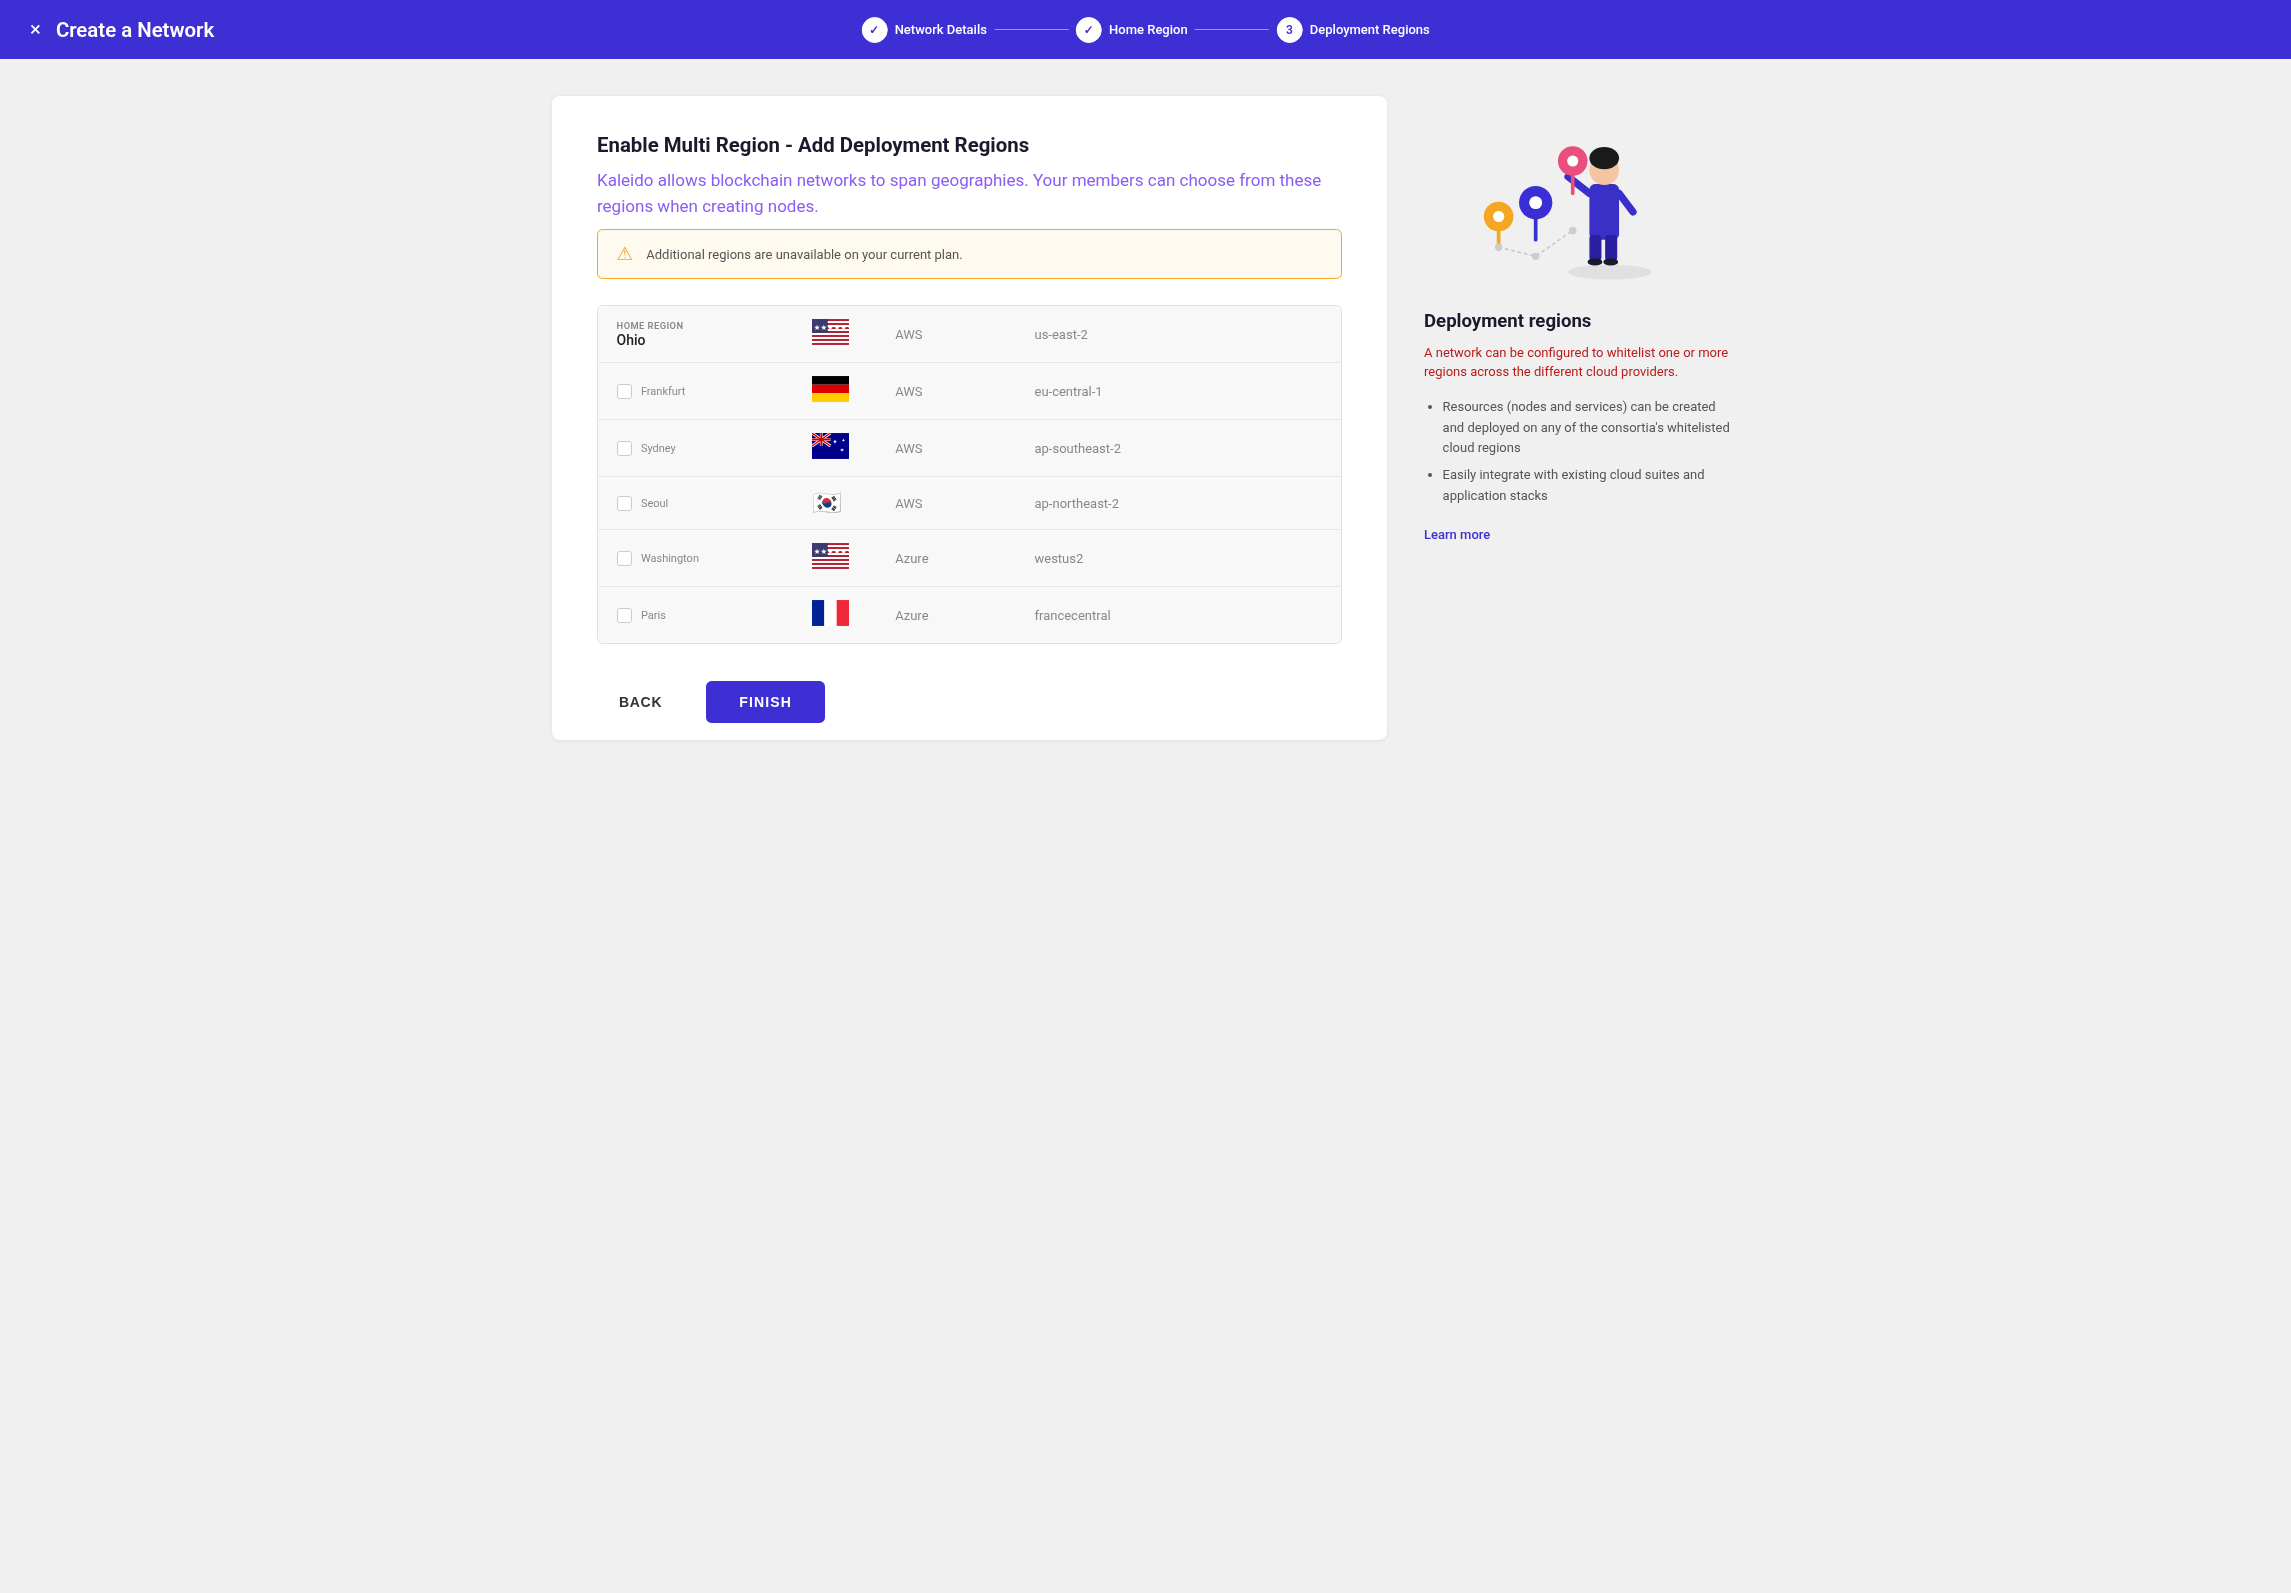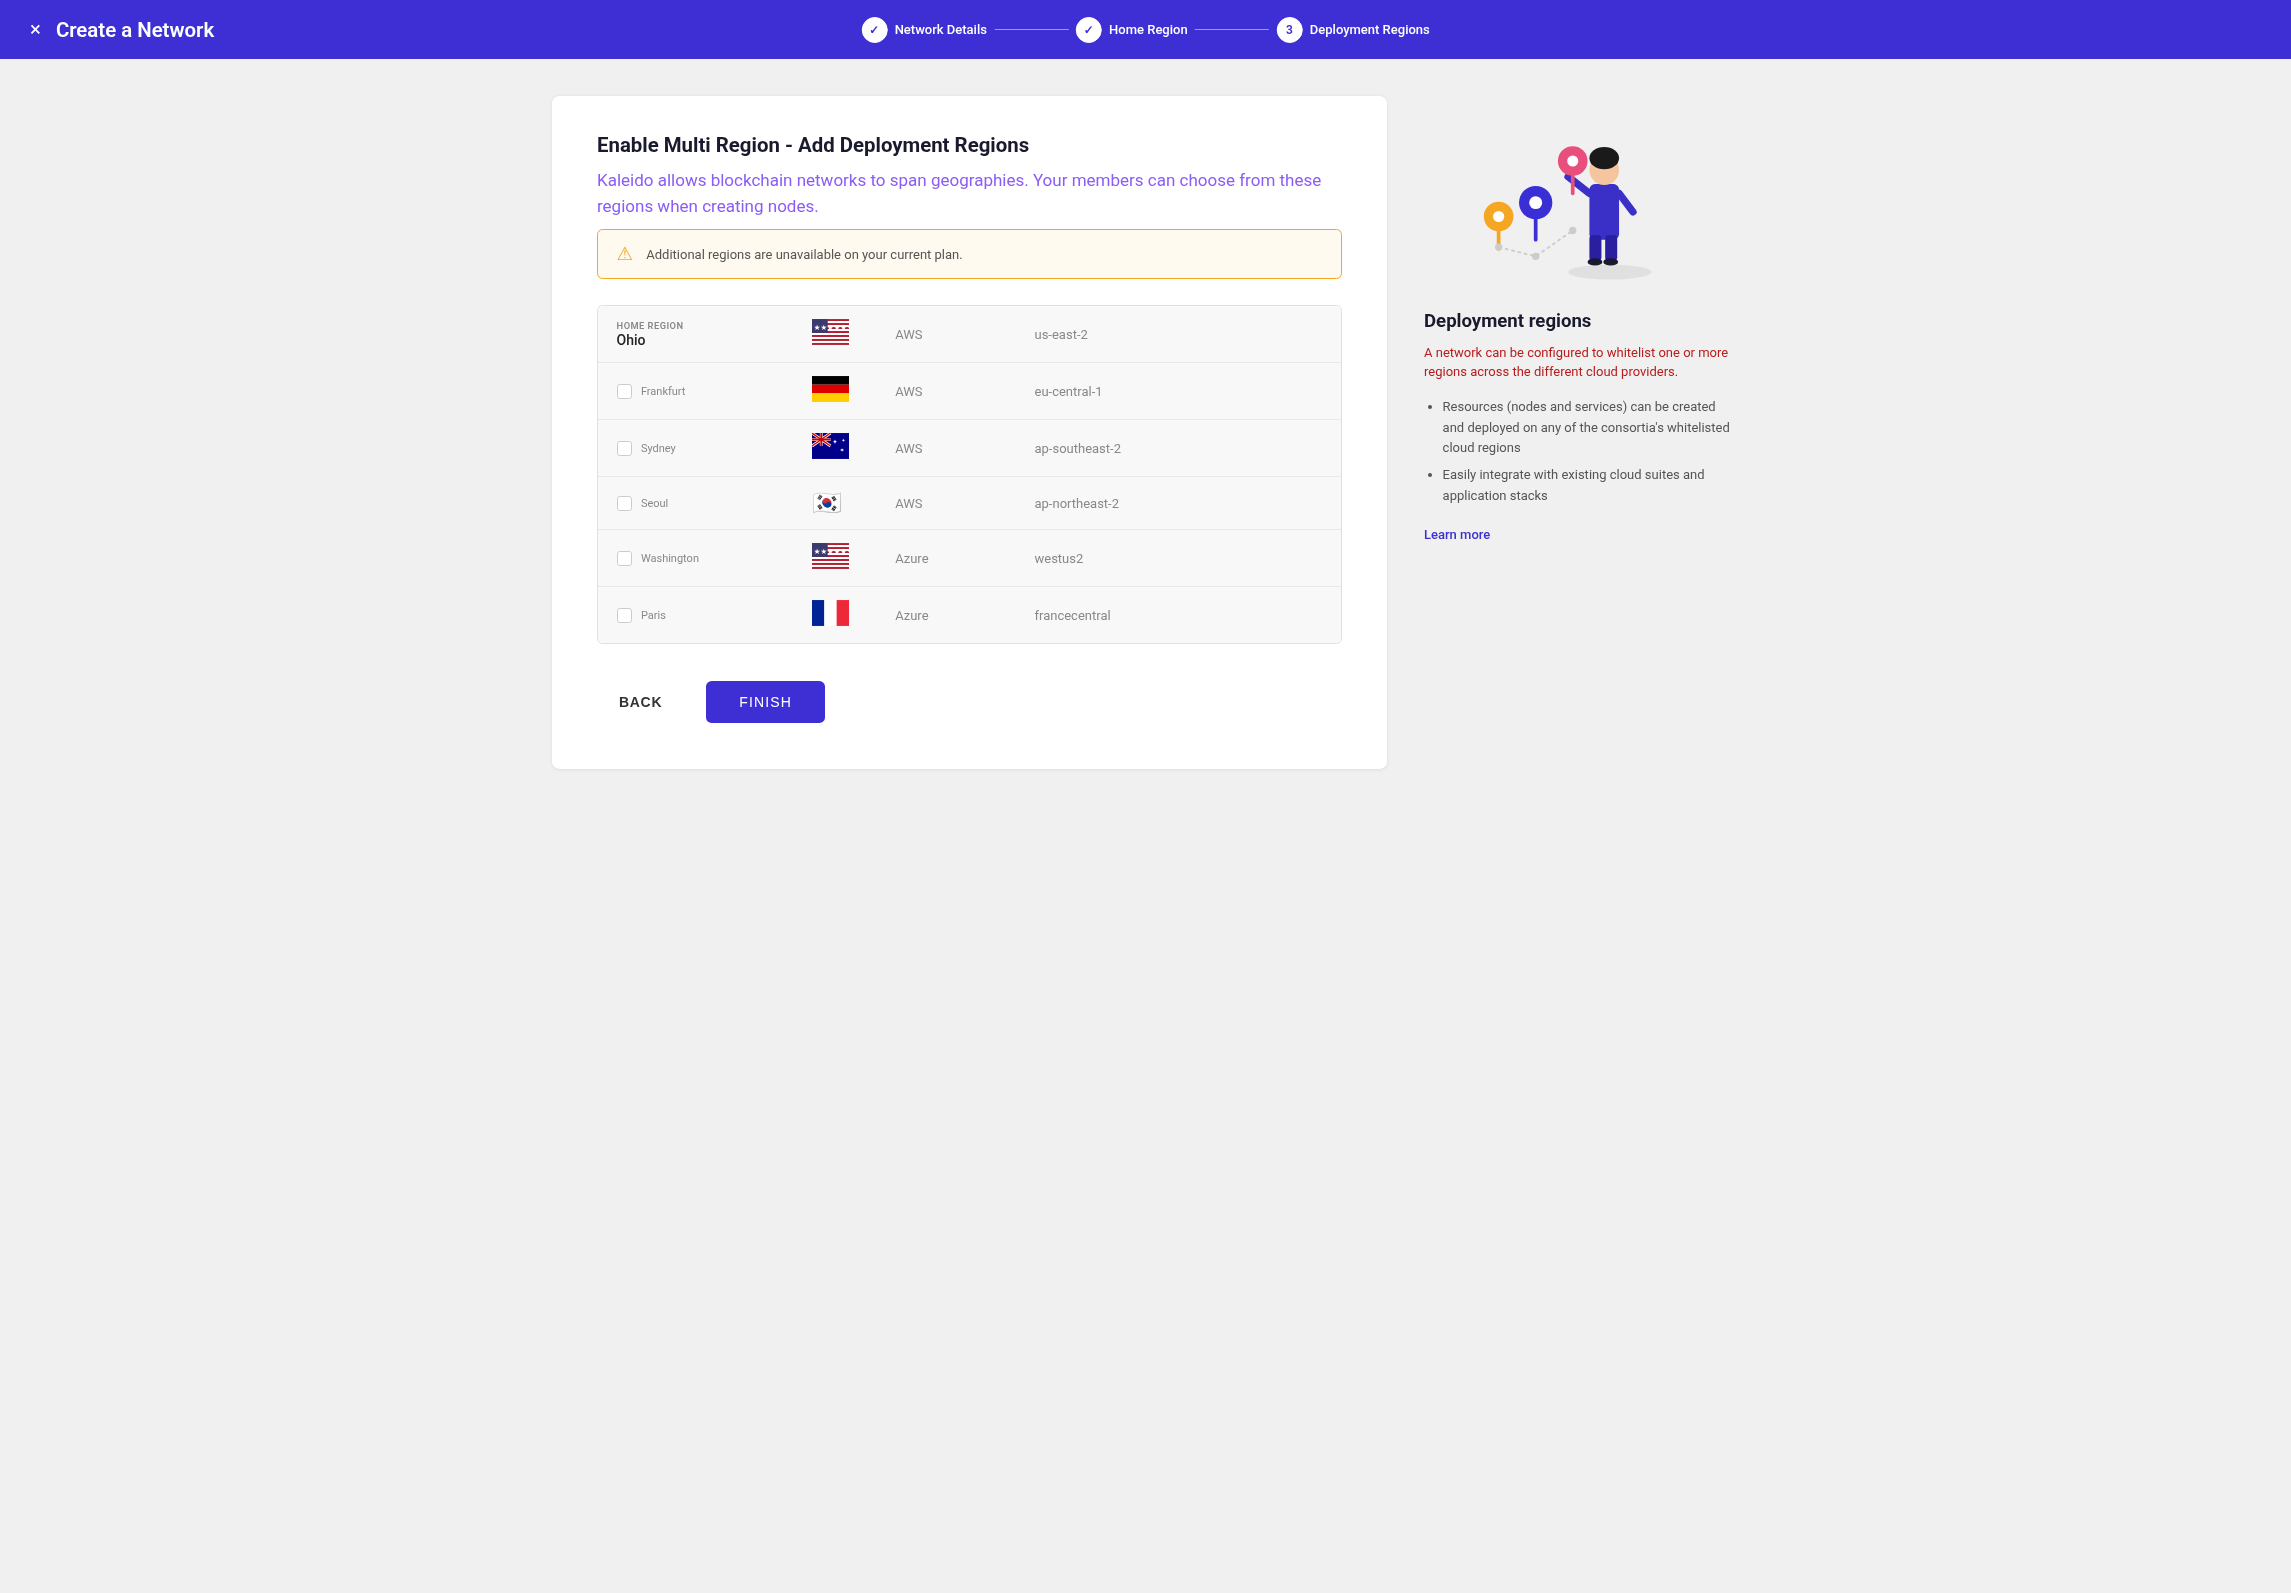--- a/index.html
+++ b/index.html
@@ -85,21 +85,21 @@
       padding: 37px 56px;
       gap: 37px;
       max-width: 1299px;
       margin: 0 auto;
     }
 
     
     .left-panel {
       background: white;
       border-radius: 7.4px;
-      padding: 37px 45px 46px 45px;
+      padding: 37px 45px 17px 45px;
       flex: 1;
       box-shadow: 0 0.9px 3.7px rgba(0,0,0,0.08);
     }
 
     .panel-title {
       font-size: 20.4px;
       font-weight: 700;
       color: #1a1a2e;
       margin-bottom: 11px;
     }
@@ -216,21 +216,21 @@
       cursor: pointer;
       padding: 11px 22px;
       letter-spacing: 0.05em;
     }
     .btn-finish {
       background: #3d2fd4;
       color: white;
       border: none;
       border-radius: 5.6px;
       font-size: 14px;
-      font-weight: 400;
+      font-weight: 700;
       padding: 13px 33px;
       cursor: pointer;
       letter-spacing: 0.08em;
     }
 
     
     .right-panel {
       width: 315px;
       flex-shrink: 0;
       padding-top: 9.3px;

